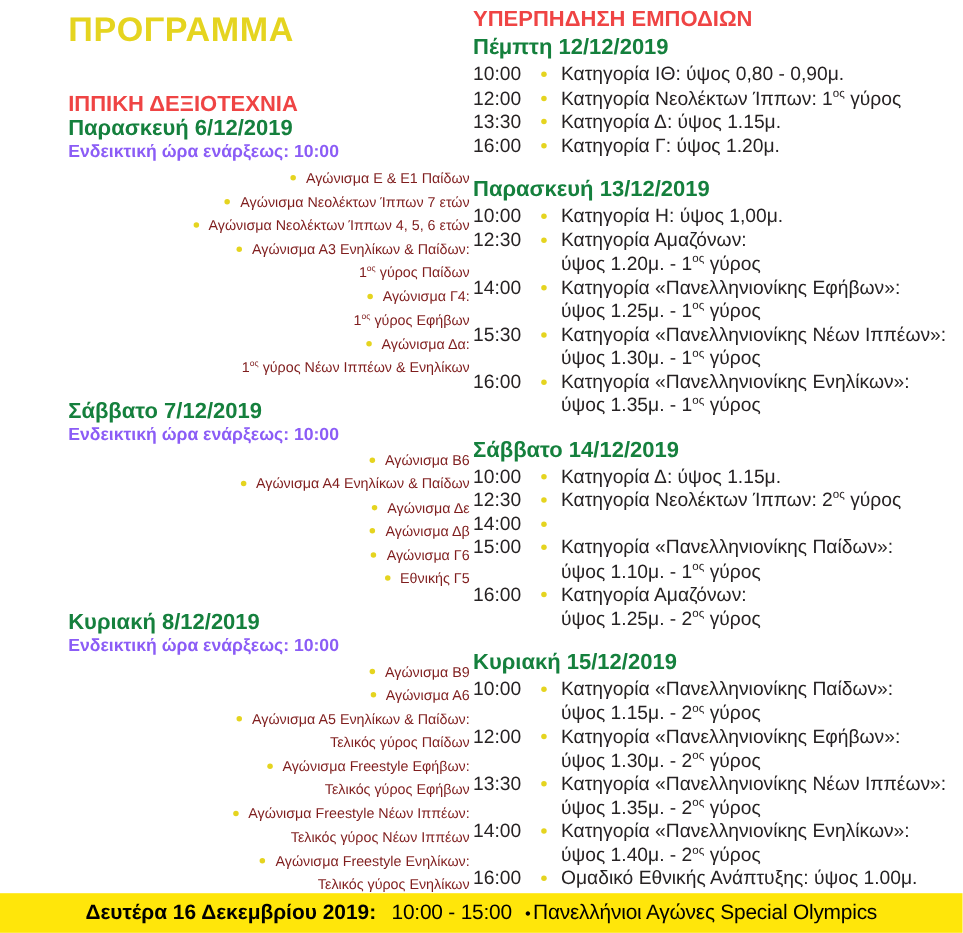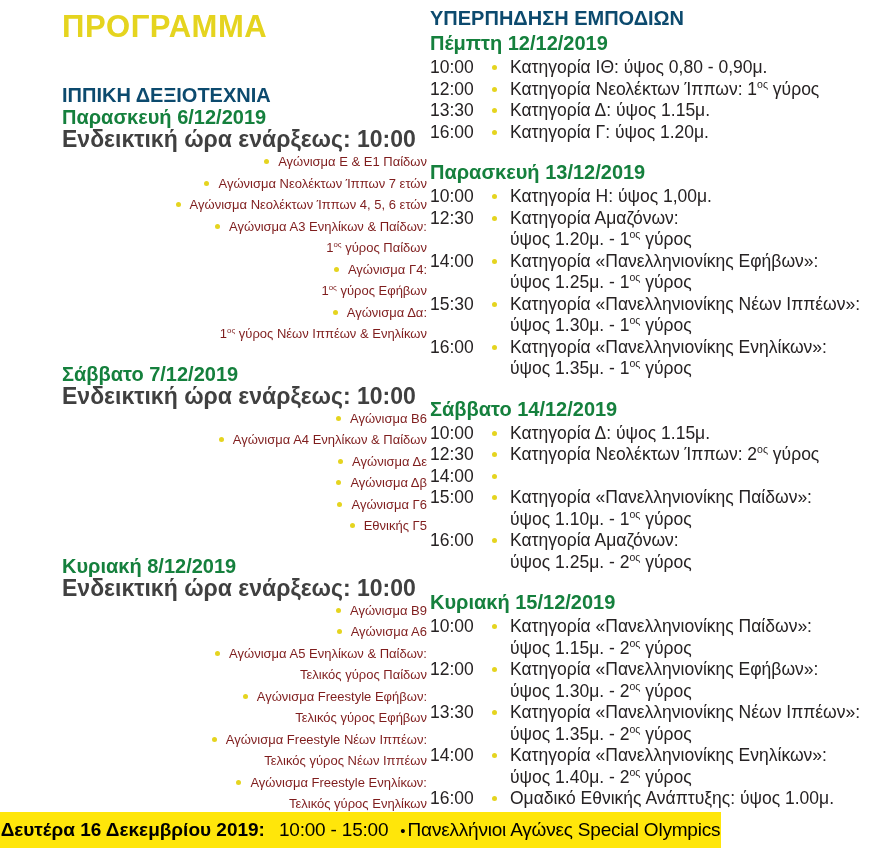--- a/index.html
+++ b/index.html
@@ -9,34 +9,34 @@
   }
   .page{position:absolute;inset:0;background:#ffffff;padding-left:28px;}
   .left-col{position:absolute;left:62px;top:10px;width:365px;}
   .right-col{position:absolute;left:430px;top:6px;width:445px;}
 
   .page-title{
     margin:0 0 40px 0;font-size:31px;font-weight:bold;color:#e5d41f;
     letter-spacing:0.5px;line-height:34px;
   }
   .section-title{
-    margin:0;font-size:20px;font-weight:bold;color:#0c4a6e;line-height:22px;
+    margin:0;font-size:20px;font-weight:bold;color:#ef4444;line-height:22px;
   }
   .right-col .section-title{line-height:25px;}
 
   .day-block{margin:0;}
   .left-col .day-block.gap{margin-top:18px;}
   .right-col .day-block.gap{margin-top:17px;}
 
   .day-date{
     margin:0;font-size:20px;font-weight:bold;color:#15803d;line-height:22px;
   }
   .right-col .day-date{line-height:25px;}
   .day-note{
-    margin:0;font-size:23px;font-weight:bold;color:#404040;line-height:22px;
+    margin:0;font-size:16px;font-weight:bold;color:#8b5cf6;line-height:22px;
   }
 
   ul.event-list{list-style:none;margin:1px 0 0 0;padding:0;}
   li.event-line{
     display:flex;align-items:flex-start;font-size:13px;line-height:21.5px;
     color:#7f1d1d;
     justify-content:flex-end;
   }
   li.event-line .bullet{
     flex:0 0 16px;display:inline-block;position:relative;height:21.5px;
@@ -55,21 +55,21 @@
   .srow .time{white-space:nowrap;}
   .srow .bullet{position:relative;display:inline-block;height:21.5px;}
   .srow .bullet.dot::after{
     content:"";position:absolute;left:2px;top:8px;width:5px;height:5px;
     border-radius:50%;background:#e5d41f;
   }
 
   sup{font-size:0.6em;vertical-align:super;line-height:0;}
 
   .footer{
-    position:absolute;left:0;top:812px;width:721px;height:36px;
+    position:absolute;left:0;top:812px;width:875px;height:36px;
     background:#ffe60a;display:flex;align-items:center;justify-content:center;
     font-size:19px;color:#000000;white-space:nowrap;
   }
   .footer .f-date{font-weight:bold;margin-right:14px;}
   .footer .f-time{margin-right:12px;letter-spacing:-0.2px;}
   .footer .f-bullet{font-size:15px;margin-right:2px;}
   .footer .f-event{letter-spacing:-0.2px;}
 </style>
 </head>
 <body>

